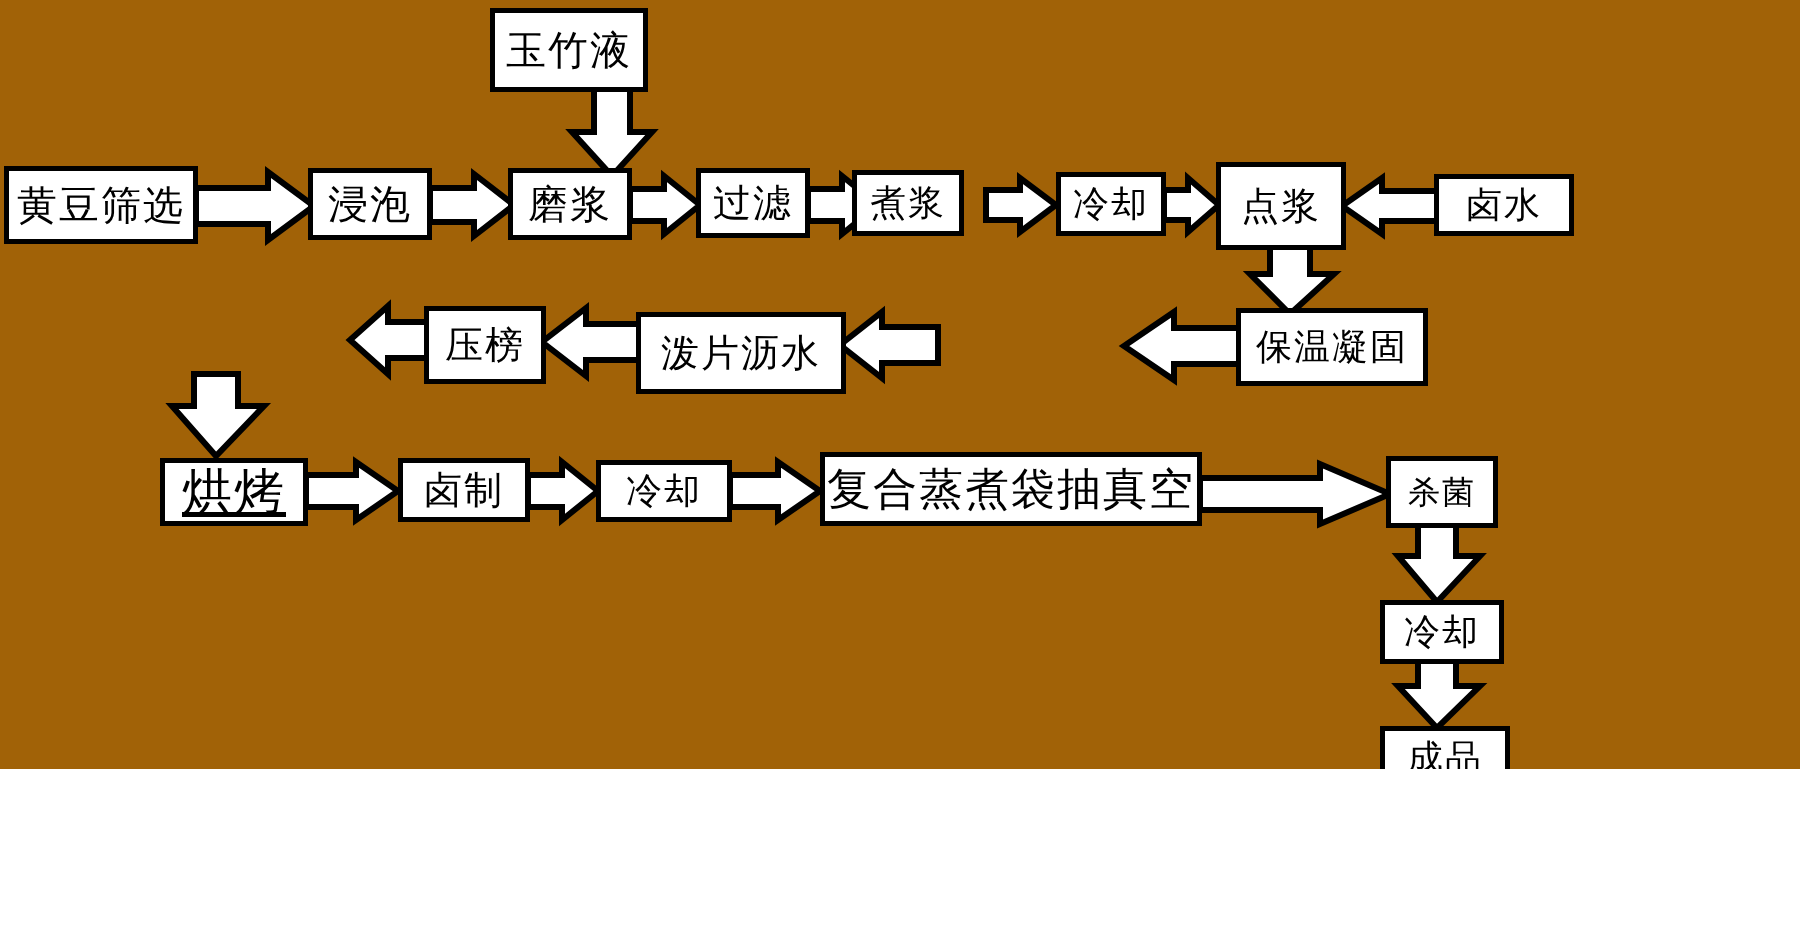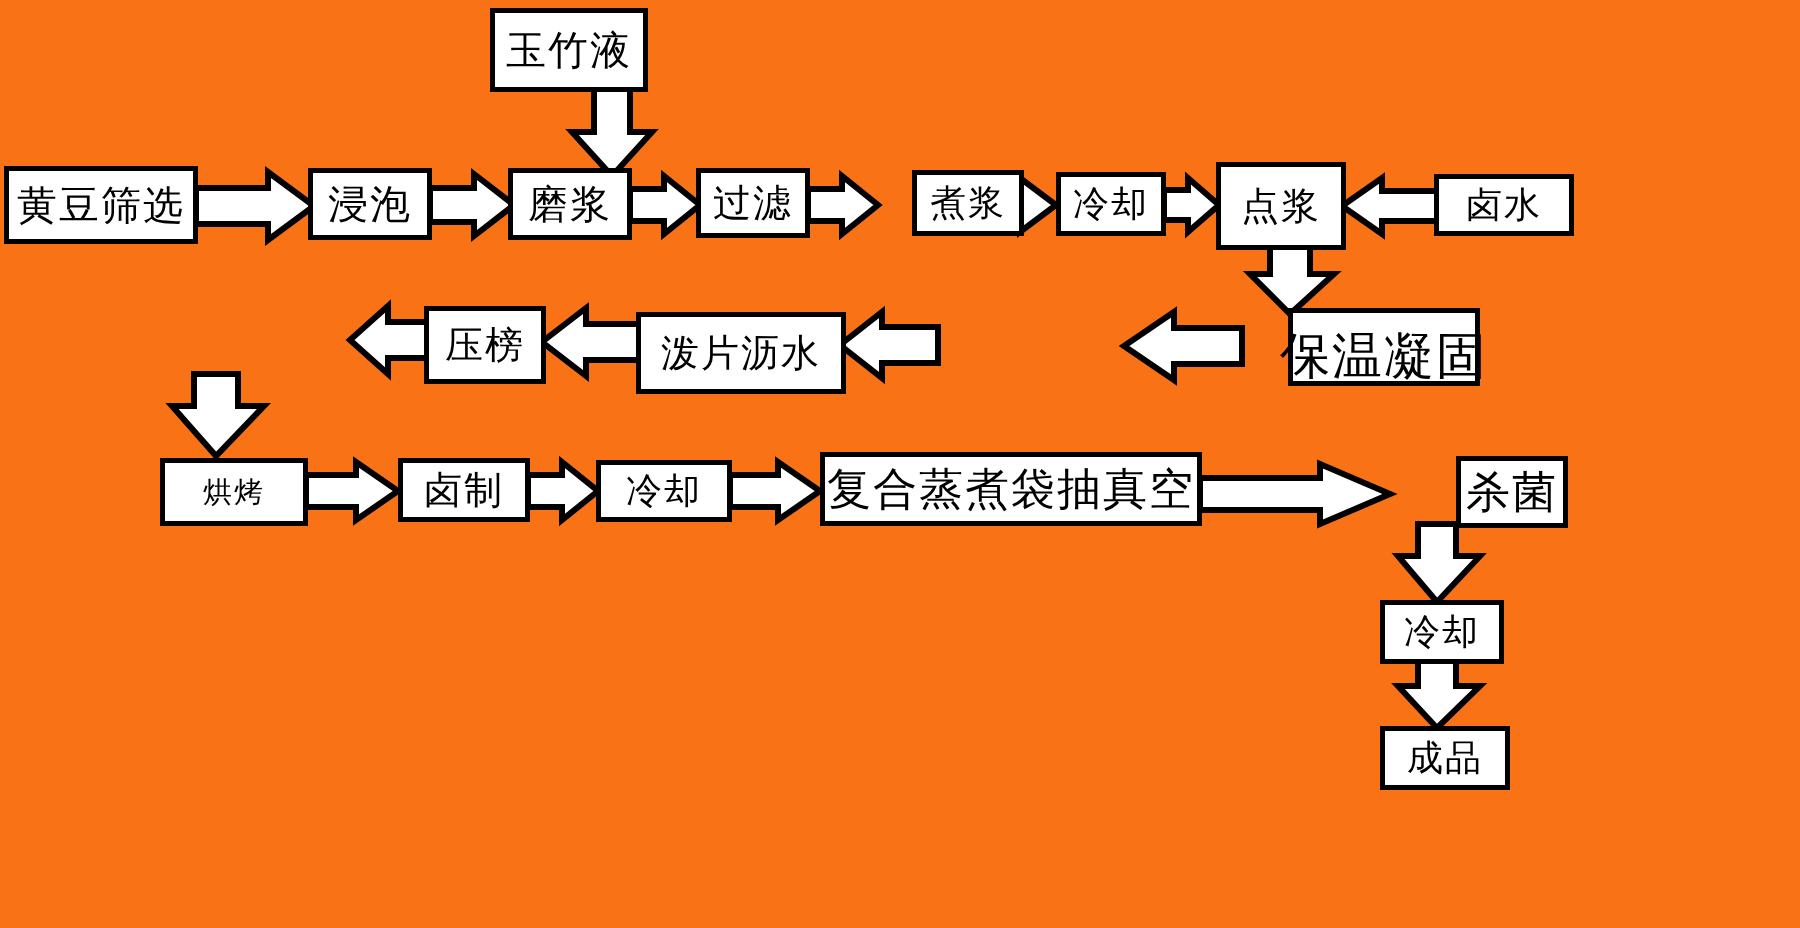--- a/index.html
+++ b/index.html
@@ -3,22 +3,22 @@
 <meta charset="utf-8">
 <style>
   html, body {
     margin: 0;
     padding: 0;
     background: #ffffff;
   }
   #canvas {
     position: relative;
     width: 1800px;
-    height: 928px;
-    background: #f97316;
+    height: 769px;
+    background: #a16207;
     font-family: "DejaVu Sans", "Liberation Sans", sans-serif;
     overflow: hidden;
   }
   .node {
     position: absolute;
     box-sizing: border-box;
     border: 5px solid #000000;
     background: #ffffff;
     display: flex;
     align-items: center;
@@ -67,67 +67,67 @@
   </div>
 
   <div class="node" style="left:508px; top:168px; width:124px; height:72px; font-size:40px;">
     <span class="node-label">磨浆</span>
   </div>
 
   <div class="node" style="left:696px; top:168px; width:114px; height:70px; font-size:38px;">
     <span class="node-label">过滤</span>
   </div>
 
-  <div class="node" style="left:912px; top:170px; width:112px; height:66px; font-size:36px;">
+  <div class="node" style="left:852px; top:170px; width:112px; height:66px; font-size:36px;">
     <span class="node-label">煮浆</span>
   </div>
 
   <div class="node" style="left:1056px; top:172px; width:110px; height:64px; font-size:36px;">
     <span class="node-label">冷却</span>
   </div>
 
   <div class="node" style="left:1216px; top:162px; width:130px; height:88px; font-size:38px;">
     <span class="node-label">点浆</span>
   </div>
 
   <div class="node" style="left:1434px; top:174px; width:140px; height:62px; font-size:36px;">
     <span class="node-label">卤水</span>
   </div>
 
-  <div class="node" style="left:1288px; top:308px; width:192px; height:78px; font-size:50px;align-items:flex-end;">
+  <div class="node" style="left:1236px; top:308px; width:192px; height:78px; font-size:36px;">
     <span class="node-label">保温凝固</span>
   </div>
 
 
   <div class="node" style="left:636px; top:312px; width:210px; height:82px; font-size:38px;">
     <span class="node-label">泼片沥水</span>
   </div>
 
   <div class="node" style="left:424px; top:306px; width:122px; height:78px; font-size:38px;">
     <span class="node-label">压榜</span>
   </div>
 
 
-  <div class="node" style="left:160px; top:458px; width:148px; height:68px; font-size:29px;">
+  <div class="node" style="left:160px; top:458px; width:148px; height:68px; font-size:50px;text-decoration:underline;">
     <span class="node-label">烘烤</span>
   </div>
 
   <div class="node" style="left:398px; top:458px; width:132px; height:64px; font-size:38px;">
     <span class="node-label">卤制</span>
   </div>
 
   <div class="node" style="left:596px; top:460px; width:136px; height:62px; font-size:36px;">
     <span class="node-label">冷却</span>
   </div>
 
   <div class="node" style="left:820px; top:452px; width:382px; height:74px; font-size:44px;">
     <span class="node-label">复合蒸煮袋抽真空</span>
   </div>
 
-  <div class="node" style="left:1456px; top:456px; width:112px; height:72px; font-size:44px;">
+  <div class="node" style="left:1386px; top:456px; width:112px; height:72px; font-size:32px;">
     <span class="node-label">杀菌</span>
   </div>
 
   <div class="node" style="left:1380px; top:600px; width:124px; height:64px; font-size:36px;">
     <span class="node-label">冷却</span>
   </div>
 
   <div class="node" style="left:1380px; top:726px; width:130px; height:64px; font-size:36px;justify-content:center;">
     <span class="node-label">成品</span>
   </div>

